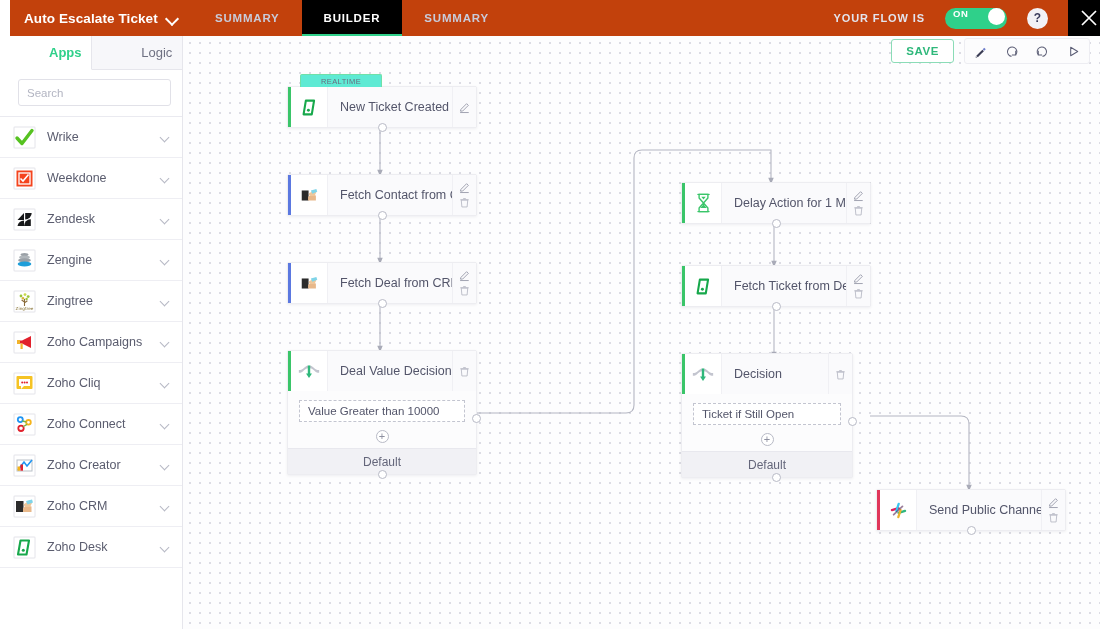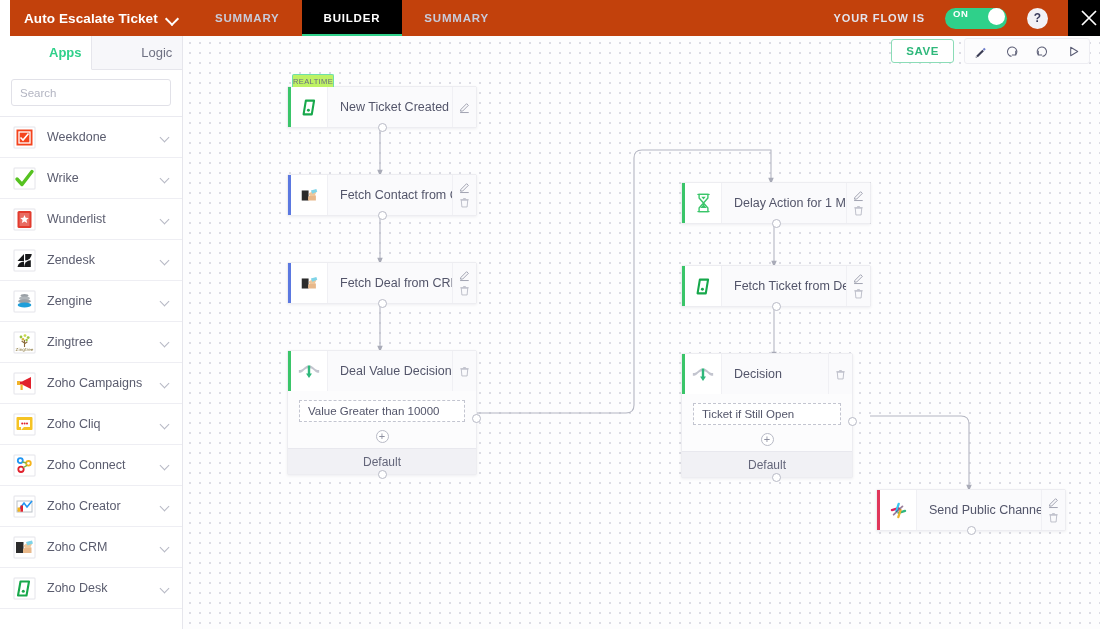--- a/index.html
+++ b/index.html
@@ -85,21 +85,21 @@
     flex: 1; display: flex; align-items: center; justify-content: center;
     font-size: 13px; color: #6f7182; cursor: pointer;
     border-right: 1px solid #e6e6ec;
     padding-left: 40px;
   }
   .side-tab:last-child { border-right: none; text-align: center; }
   .side-tab.active {
     background: #fff; color: #2fd08a; font-weight: bold;
     border-bottom: 1px solid #fff; margin-bottom: -1px;
   }
-  .search-wrap { padding: 9px 11px 10px 11px; flex: 0 0 auto; }
+  .search-wrap { padding: 9px 11px 10px 18px; flex: 0 0 auto; }
   .search-box {
     height: 27px; border: 1px solid #e1e1e8; border-radius: 3px;
     display: flex; align-items: center; padding: 0 8px; background: #fff;
   }
   .search-box input {
     border: none; outline: none; font-size: 11.5px; color: #4a4c5e;
     font-family: "Liberation Sans", sans-serif; flex: 1; background: transparent;
   }
   .search-box input::placeholder { color: #b3b5c2; }
   .app-list { flex: 1; overflow-y: auto; border-top: 1px solid #eaeaf0; }
@@ -168,24 +168,24 @@
     font-size: 12.5px; color: #53556a; white-space: nowrap; overflow: hidden;
     background: #fafafc;
   }
   .node-actions {
     width: 24px; flex: 0 0 auto; display: flex; flex-direction: column;
     align-items: center; justify-content: center; gap: 2px;
     border-left: 1px solid #f0f0f4; background: #fafafc;
   }
   .act-ico { width: 13px; height: 13px; cursor: pointer; display: block; }
   .realtime-badge {
-    position: absolute; top: -13px; left: 4px; height: 13px;
-    border: 1px solid #6fe0a8; border-bottom: none; background: #bef264;
+    position: absolute; top: -13px; left: 12px; height: 13px;
+    border: 1px solid #6fe0a8; border-bottom: none; background: #5eead4;
     font-size: 7.5px; color: #6a6c80; letter-spacing: .4px;
-    padding: 0 0; display: flex; align-items: center; border-radius: 2px 2px 0 0;
+    padding: 0 20px; display: flex; align-items: center; border-radius: 2px 2px 0 0;
   }
   .port {
     position: absolute; width: 9px; height: 9px; border-radius: 50%;
     background: #fff; border: 1px solid #b8bac6; z-index: 12;
   }
   
   .cond-area { background: #fcfcfd; padding: 9px 11px 4px 11px; }
   .cond-box {
     border: 1px dashed #c3c5d0; background: #fff; height: 22px;
     display: flex; align-items: center; padding: 0 8px;
@@ -253,52 +253,40 @@
         </svg>
       </div>
     </div>
 
     <div class="app-list">
 
       <div class="app-item">
         <span class="app-icon">
           <svg width="23" height="23" viewBox="0 0 23 23">
               <rect x="1" y="1" width="21" height="21" fill="#fff" stroke="#e4e4ea"></rect>
+              <path d="M4 12 L9 17.5 L19 4.5" stroke="#56c221" stroke-width="3.4" fill="none" stroke-linecap="round" stroke-linejoin="round"></path>
+            </svg>
+        </span>
+        <span class="app-name">Wrike</span>
+        <span class="chev-sm"></span>
+      </div>
+
+      <div class="app-item">
+        <span class="app-icon">
+          <svg width="23" height="23" viewBox="0 0 23 23">
+              <rect x="1" y="1" width="21" height="21" fill="#fff" stroke="#e4e4ea"></rect>
               <rect x="3.5" y="3.5" width="16" height="16" fill="#f4441e"></rect>
               <rect x="6" y="6" width="11" height="11" fill="none" stroke="#fff" stroke-width="1.3"></rect>
               <path d="M7.5 11.5 L10 14 L15.5 7.5" stroke="#fff" stroke-width="1.6" fill="none"></path>
             </svg>
         </span>
         <span class="app-name">Weekdone</span>
         <span class="chev-sm"></span>
       </div>
 
-      <div class="app-item">
-        <span class="app-icon">
-          <svg width="23" height="23" viewBox="0 0 23 23">
-              <rect x="1" y="1" width="21" height="21" fill="#fff" stroke="#e4e4ea"></rect>
-              <path d="M4 12 L9 17.5 L19 4.5" stroke="#56c221" stroke-width="3.4" fill="none" stroke-linecap="round" stroke-linejoin="round"></path>
-            </svg>
-        </span>
-        <span class="app-name">Wrike</span>
-        <span class="chev-sm"></span>
-      </div>
-
-      <div class="app-item">
-        <span class="app-icon">
-          <svg width="23" height="23" viewBox="0 0 23 23">
-              <rect x="1" y="1" width="21" height="21" fill="#fff" stroke="#e4e4ea"></rect>
-              <rect x="4.5" y="3" width="14" height="17" rx="1.5" fill="#e23b2e"></rect>
-              <rect x="6.5" y="5" width="10" height="13" fill="#fff" opacity=".25"></rect>
-              <path d="M11.5 7 L12.7 9.8 L15.7 10 L13.4 12 L14.2 15 L11.5 13.4 L8.8 15 L9.6 12 L7.3 10 L10.3 9.8 Z" fill="#fff"></path>
-            </svg>
-        </span>
-        <span class="app-name">Wunderlist</span>
-        <span class="chev-sm"></span>
-      </div>
 
       <div class="app-item">
         <span class="app-icon">
           <svg width="23" height="23" viewBox="0 0 23 23">
               <rect x="1" y="1" width="21" height="21" fill="#fff" stroke="#e4e4ea"></rect>
               <path d="M11 5 L11 12 L4.5 12 Z" fill="#17181a"></path>
               <path d="M11 18 A6.5 6.5 0 0 1 17.8 11.3 L17.8 18 Z" fill="#17181a"></path>
               <path d="M12.2 5 L18.7 5 A6.5 6.5 0 0 1 12.2 11.5 Z" fill="#17181a"></path>
               <path d="M4.5 18 L11 18 L11 12.5 A6.5 6.5 0 0 0 4.5 18 Z" fill="#17181a"></path>
             </svg>

